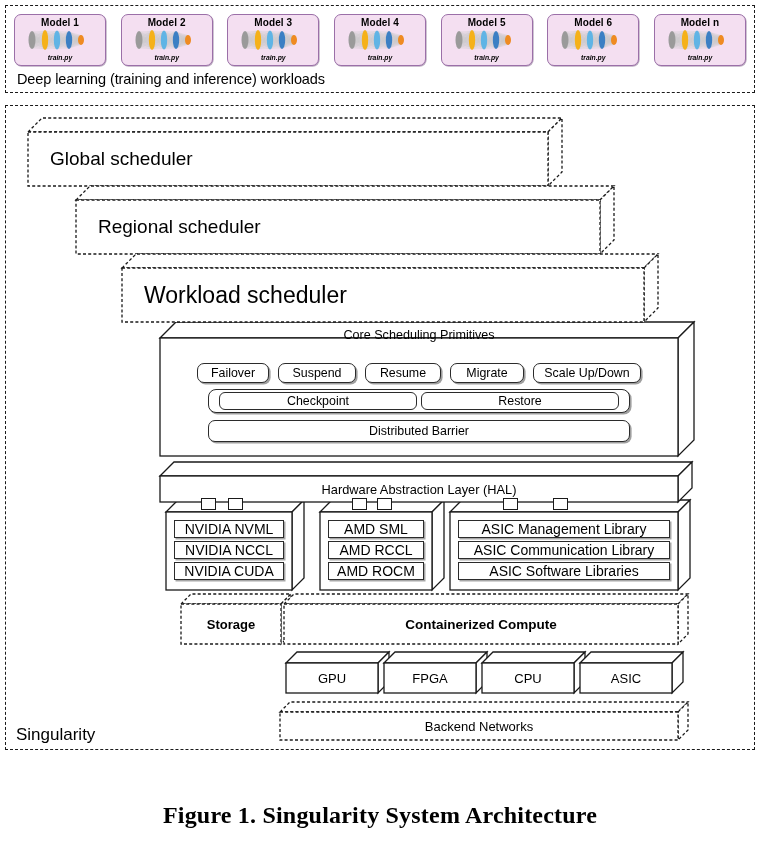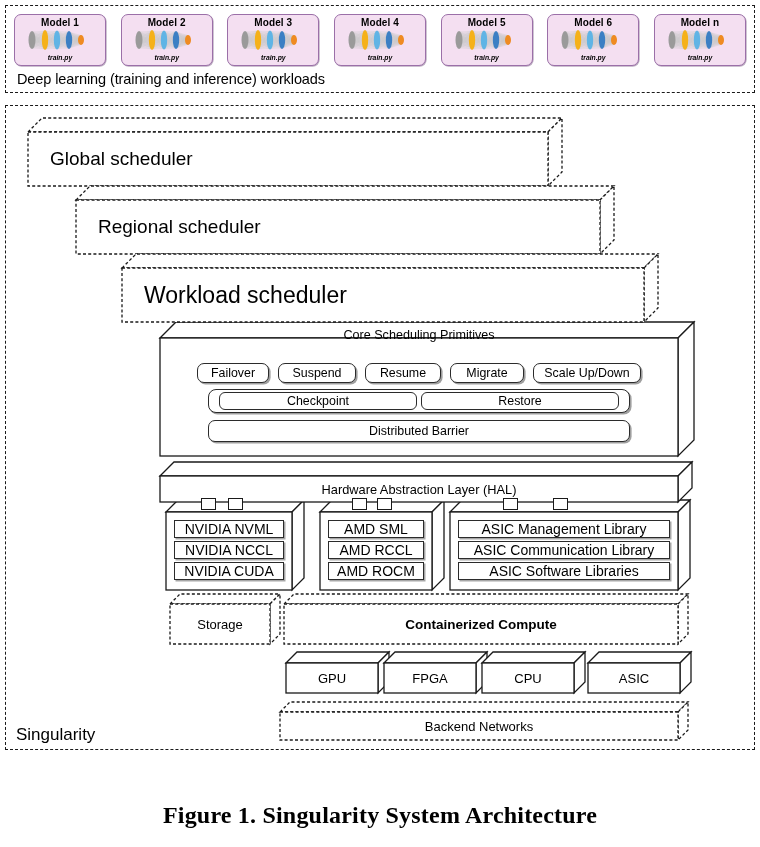--- a/index.html
+++ b/index.html
@@ -1684,21 +1684,21 @@
     <rect x="0" y="12" width="228" height="78" fill="#ffffff" stroke="#1a1a1a" stroke-width="1.3"></rect>
   </svg>
         <div class="vendor-list" style="left: 8px; top: 20px; width: 212px;">
           <div class="vendor-item">ASIC Management Library</div>
           <div class="vendor-item">ASIC Communication Library</div>
           <div class="vendor-item">ASIC Software Libraries</div>
         </div>
       </div>
       <div class="connector" style="left: 503.04px; top: 498px; width: 15px; height: 12px;"></div>
       <div class="connector" style="left: 553.2px; top: 498px; width: 15px; height: 12px;"></div>
-      <div class="box3d" style="left: 170px; top: 594px; width: 114px; height: 54px; z-index: 3;">
+      <div class="box3d" style="left: 181px; top: 594px; width: 114px; height: 54px; z-index: 3; font-weight: bold;">
   <svg width="114" height="54">
 
     <polygon points="0,10 10,0 110,0 100,10" fill="#ffffff" stroke="#1a1a1a" stroke-width="1.3" stroke-dasharray="3,2.2"></polygon>
 
     <polygon points="100,10 110,0 110,40 100,50" fill="#ffffff" stroke="#1a1a1a" stroke-width="1.3" stroke-dasharray="3,2.2"></polygon>
 
     <rect x="0" y="10" width="100" height="40" fill="#ffffff" stroke="#1a1a1a" stroke-width="1.3" stroke-dasharray="3,2.2"></rect>
   </svg>
         <div class="label" style="left: 0px; top: 10px; width: 100px; height: 40px; font-size: 13px; justify-content: center;">Storage</div>
       </div>
@@ -1739,21 +1739,21 @@
   <svg width="107" height="45">
 
     <polygon points="0,11 11,0 103,0 92,11" fill="#ffffff" stroke="#1a1a1a" stroke-width="1.3"></polygon>
 
     <polygon points="92,11 103,0 103,30 92,41" fill="#ffffff" stroke="#1a1a1a" stroke-width="1.3"></polygon>
 
     <rect x="0" y="11" width="92" height="30" fill="#ffffff" stroke="#1a1a1a" stroke-width="1.3"></rect>
   </svg>
         <div class="label" style="left: 0px; top: 11px; width: 92px; height: 30px; font-size: 13px; justify-content: center;">CPU</div>
       </div>
-      <div class="box3d" style="left: 580px; top: 652px; width: 107px; height: 45px; z-index: 8; margin-left: 8px;">
+      <div class="box3d" style="left: 580px; top: 652px; width: 107px; height: 45px; z-index: 8;">
   <svg width="107" height="45">
 
     <polygon points="0,11 11,0 103,0 92,11" fill="#ffffff" stroke="#1a1a1a" stroke-width="1.3"></polygon>
 
     <polygon points="92,11 103,0 103,30 92,41" fill="#ffffff" stroke="#1a1a1a" stroke-width="1.3"></polygon>
 
     <rect x="0" y="11" width="92" height="30" fill="#ffffff" stroke="#1a1a1a" stroke-width="1.3"></rect>
   </svg>
         <div class="label" style="left: 0px; top: 11px; width: 92px; height: 30px; font-size: 13px; justify-content: center;">ASIC</div>
       </div>

